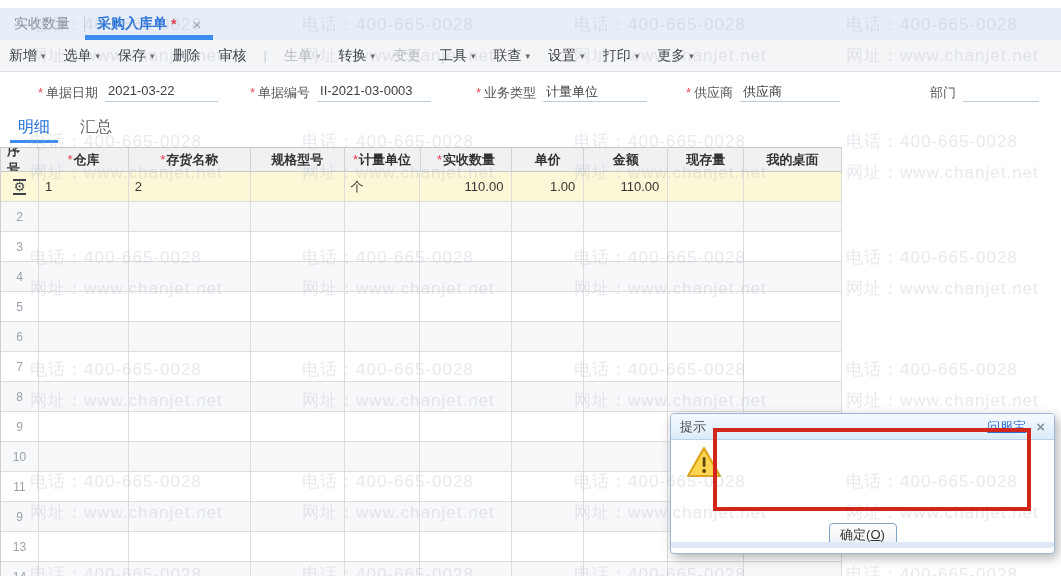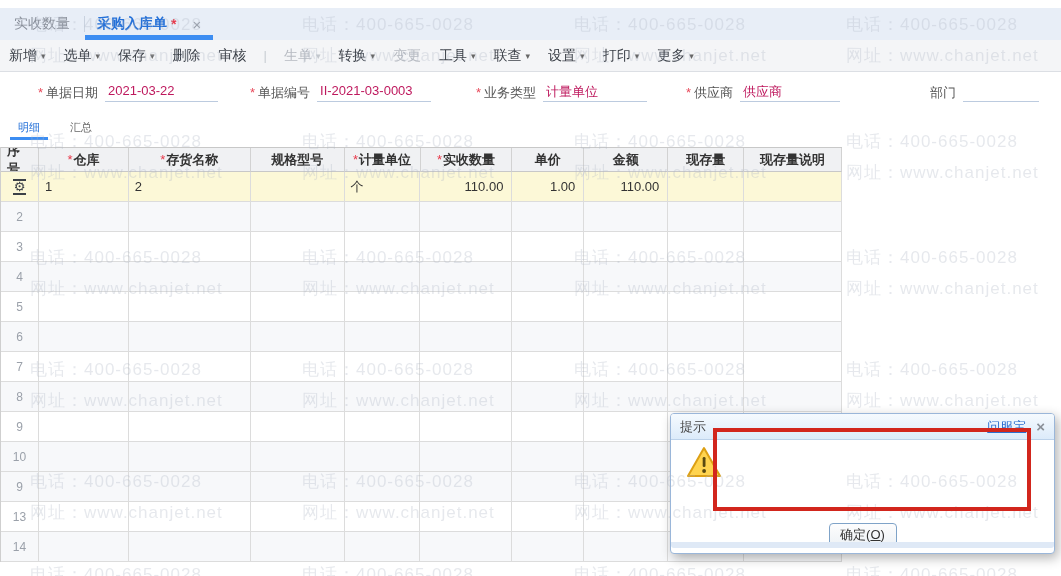--- a/index.html
+++ b/index.html
@@ -22,25 +22,25 @@
   .tb-item.disabled { color:#b6bac1; }
   .tb-item .caret { font-size:9px; color:#666; margin-left:4px; }
   .tb-item.disabled .caret { color:#c3c7cd; }
   .tb-sep { color:#c9cdd3; margin:0 8px; font-size:13px; }
 
   
   .formrow { height:40px; position:relative; background:#fff; }
   .field { position:absolute; top:11px; display:flex; align-items:center; }
   .field .req { color:#e8495a; margin-right:3px; font-size:13px; }
   .field .lbl { color:#555; margin-right:7px; white-space:nowrap; }
-  .field .val { display:inline-block; border-bottom:1px solid #bccbdf; height:19px; padding:0 3px 1px 3px; color:#be185d; white-space:nowrap; }
+  .field .val { display:inline-block; border-bottom:1px solid #bccbdf; height:19px; padding:0 3px 1px 3px; color:#404040; white-space:nowrap; }
 
   
   .subtabs { height:30px; display:flex; align-items:center; padding-left:10px; }
-  .subtab { padding:5px 8px 4px 8px; margin-right:14px; font-size:11px; color:#666; }
+  .subtab { padding:5px 8px 4px 8px; margin-right:14px; font-size:16px; color:#666; }
   .subtab.active { color:#2470d8; border-bottom:3px solid #3c8df2; padding-bottom:2px; }
   .gridgap { height:5px; }
 
   
   .grid { width:842px; border-left:1px solid #cfcfcf; }
   .g-header { display:flex; height:25px; background:#f0f1f3; border-top:1px solid #c8c8c8; }
   .g-header .g-cell { display:flex; align-items:center; justify-content:center; border-right:1px solid #d2d2d2; border-bottom:1px solid #c8c8c8; font-weight:bold; color:#333; }
   .g-header .req { color:#e8394a; margin-right:1px; font-weight:normal; }
   .g-row { display:flex; height:30px; background:#fff; }
   .g-row.alt { background:#f7f8fa; }
@@ -205,21 +205,21 @@
         <div class="g-cell" style="width: 72px;">
           <span>单价</span>
         </div>
         <div class="g-cell" style="width: 84px;">
           <span>金额</span>
         </div>
         <div class="g-cell" style="width: 76px;">
           <span>现存量</span>
         </div>
         <div class="g-cell" style="width: 98px;">
-          <span>现存量说明</span>
+          <span>我的桌面</span>
         </div>
       </div>
       <div class="g-row hl">
         <div class="g-cell c-center" style="width: 38px;">
           <span class="gear-wrap"><span class="gear">⚙</span></span>
         </div>
         <div class="g-cell" style="width: 90px;">1</div>
         <div class="g-cell" style="width: 122px;">2</div>
         <div class="g-cell" style="width: 94px;"></div>
         <div class="g-cell" style="width: 76px;">个</div>
@@ -337,20 +337,34 @@
         <div class="g-cell" style="width: 76px;"></div>
         <div class="g-cell" style="width: 92px;"></div>
         <div class="g-cell" style="width: 72px;"></div>
         <div class="g-cell" style="width: 84px;"></div>
         <div class="g-cell" style="width: 76px;"></div>
         <div class="g-cell" style="width: 98px;"></div>
       </div>
       <div class="g-row alt">
         <div class="g-cell c-center" style="width: 38px;">
           <span class="rownum">10</span>
+        </div>
+        <div class="g-cell" style="width: 90px;"></div>
+        <div class="g-cell" style="width: 122px;"></div>
+        <div class="g-cell" style="width: 94px;"></div>
+        <div class="g-cell" style="width: 76px;"></div>
+        <div class="g-cell" style="width: 92px;"></div>
+        <div class="g-cell" style="width: 72px;"></div>
+        <div class="g-cell" style="width: 84px;"></div>
+        <div class="g-cell" style="width: 76px;"></div>
+        <div class="g-cell" style="width: 98px;"></div>
+      </div>
+      <div class="g-row">
+        <div class="g-cell c-center" style="width: 38px;">
+          <span class="rownum">11</span>
         </div>
         <div class="g-cell" style="width: 90px;"></div>
         <div class="g-cell" style="width: 122px;"></div>
         <div class="g-cell" style="width: 94px;"></div>
         <div class="g-cell" style="width: 76px;"></div>
         <div class="g-cell" style="width: 92px;"></div>
         <div class="g-cell" style="width: 72px;"></div>
         <div class="g-cell" style="width: 84px;"></div>
         <div class="g-cell" style="width: 76px;"></div>
         <div class="g-cell" style="width: 98px;"></div>

